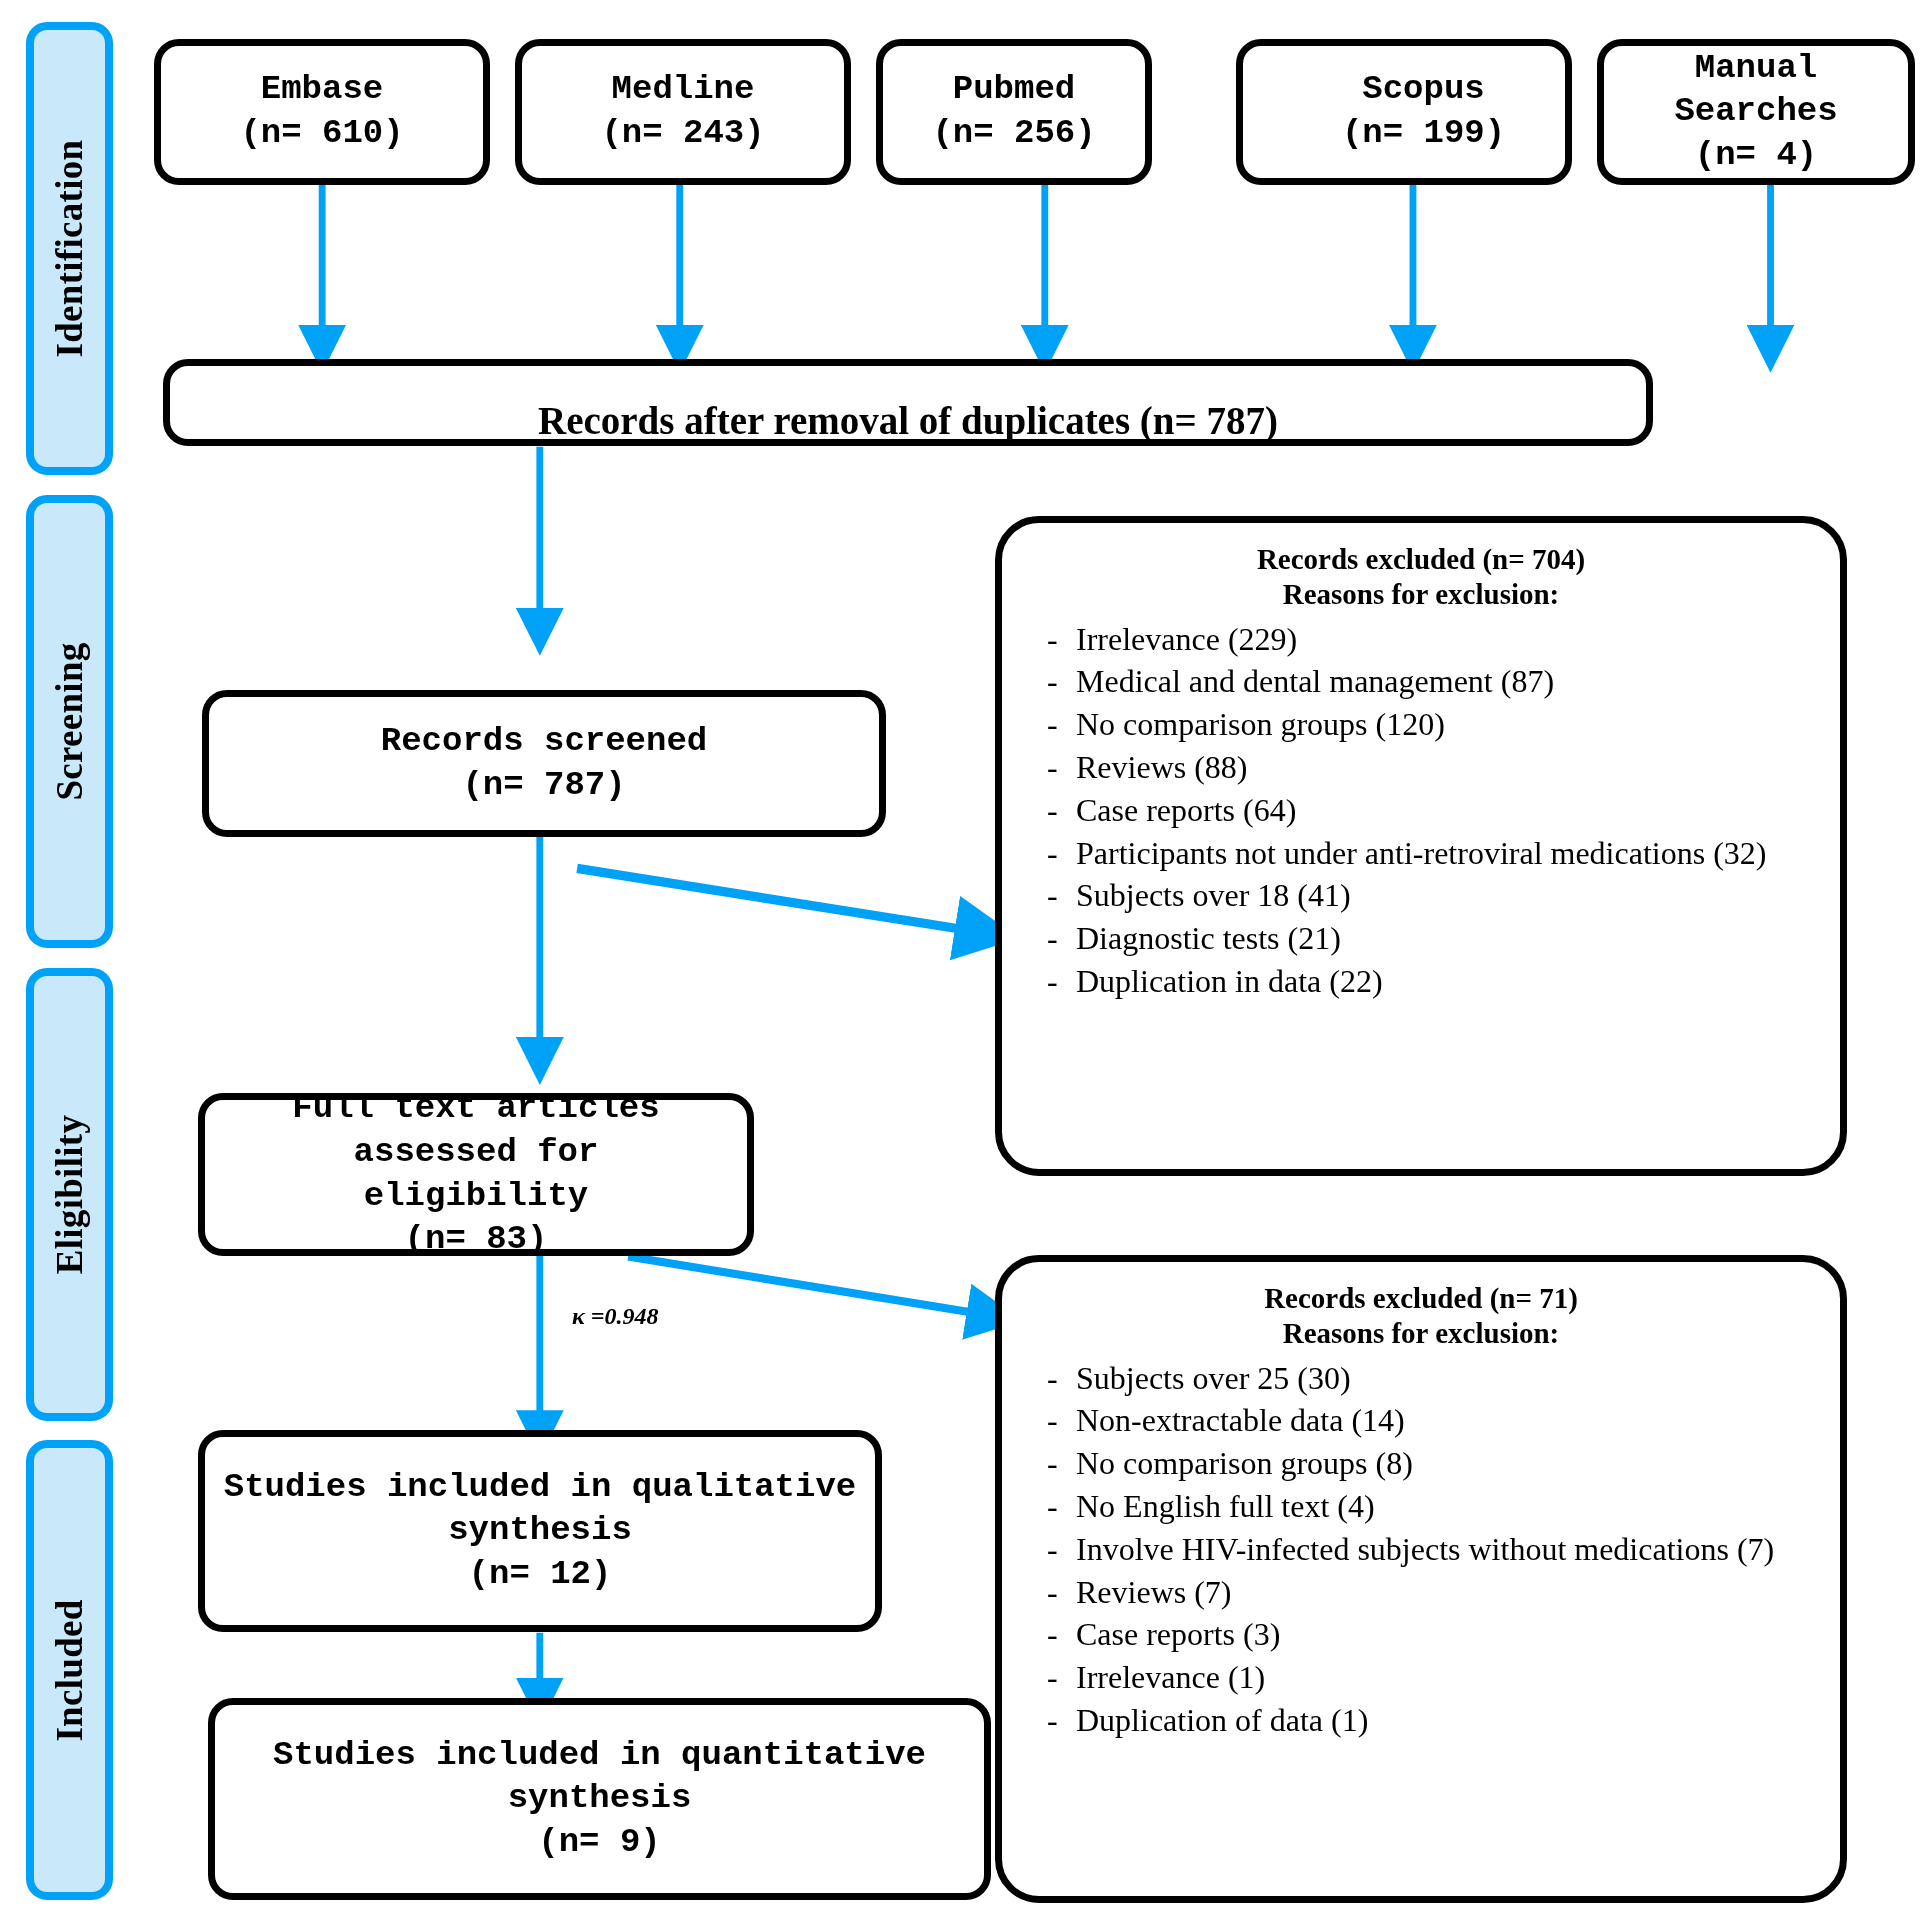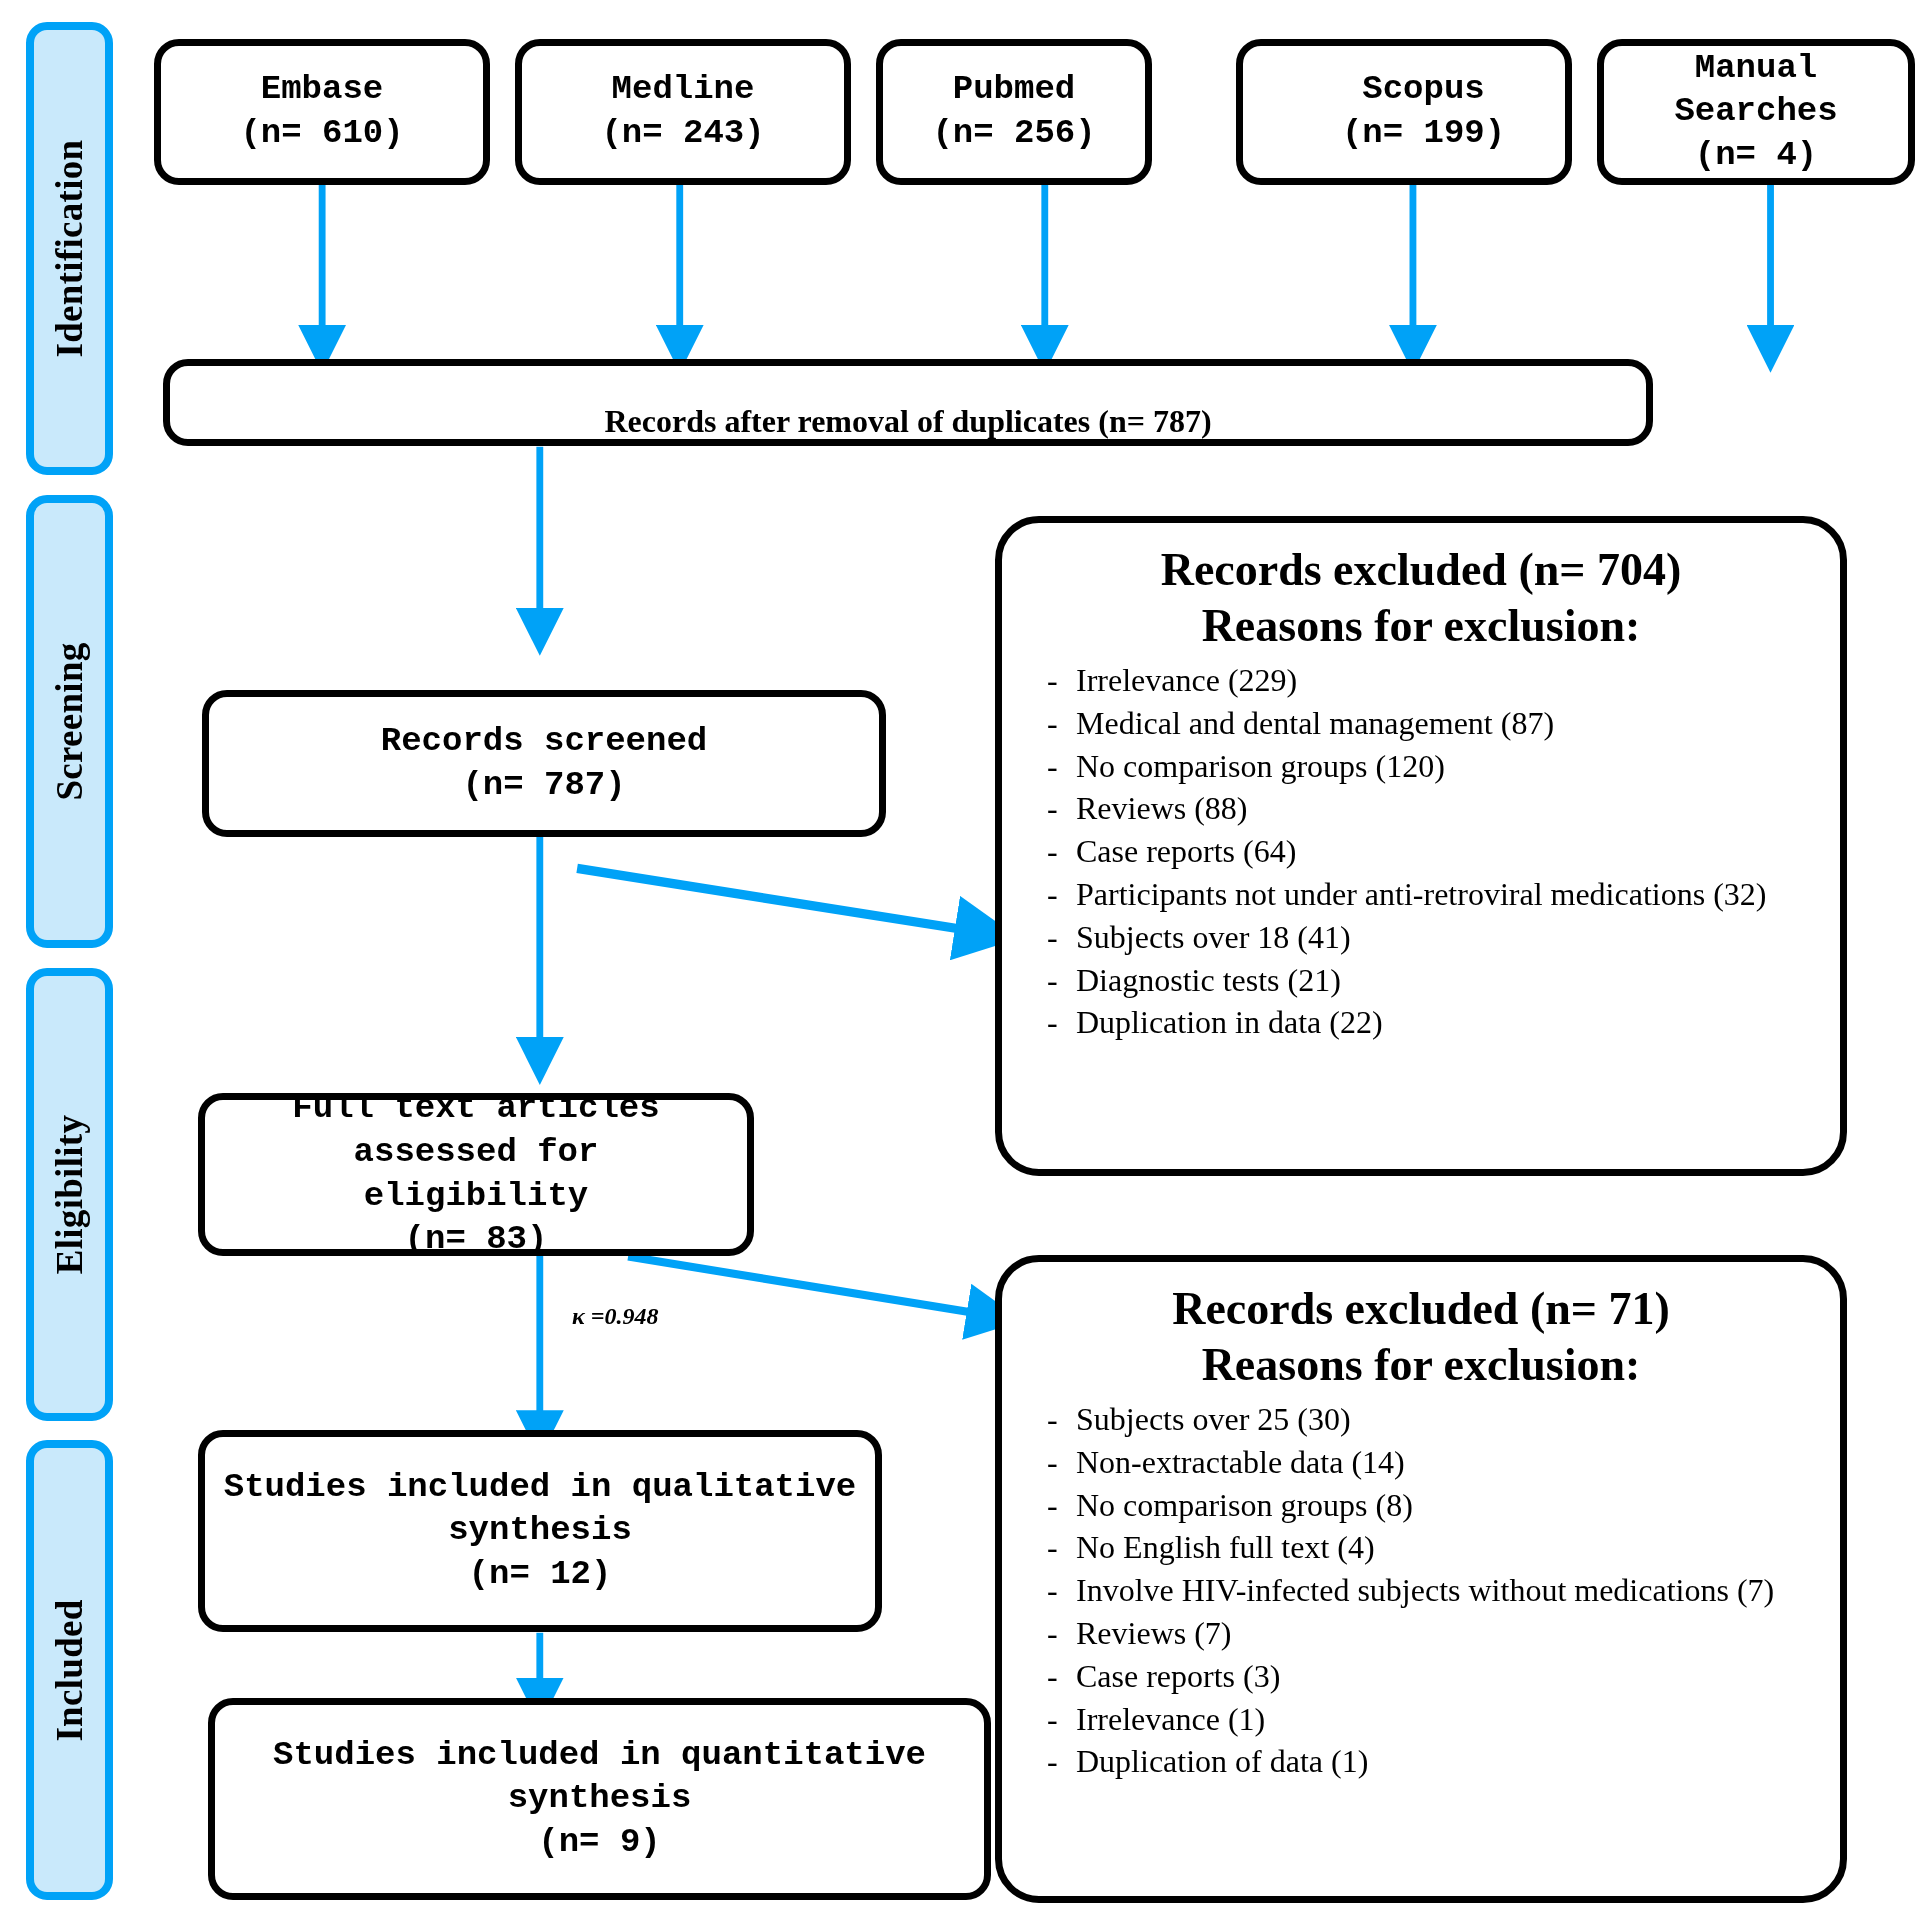--- a/index.html
+++ b/index.html
@@ -55,35 +55,35 @@
   .box-text {
     font-weight: bold;
     font-size: 34px;
     line-height: 1.28;
     color: #000000;
     padding: 0 15px;
     font-family: "Liberation Serif", "DejaVu Serif", serif;
   }
   .box-text .ln { display: block; font-family: Liberation Mono, monospace; }
 
-  .wide-box .box-text { font-size: 32px; margin-top: 37px; }
+  .wide-box .box-text { font-size: 39px; margin-top: 37px; }
 
   
   .excl-box {
     position: absolute;
     box-sizing: border-box;
     background: #ffffff;
     border: 7.5px solid #000000;
     border-radius: 44px;
     padding: 18.7px 29px 18.7px 29px;
   }
   .excl-head {
     text-align: center;
     font-weight: bold;
-    font-size: 46px;
+    font-size: 29px;
     line-height: 1.22;
     color: #000000;
     font-family: "Liberation Serif", "DejaVu Serif", serif;
   }
   .excl-list {
     margin: 6.2px 0 0 0;
     padding: 0;
     list-style: none;
   }
   .excl-list li {

